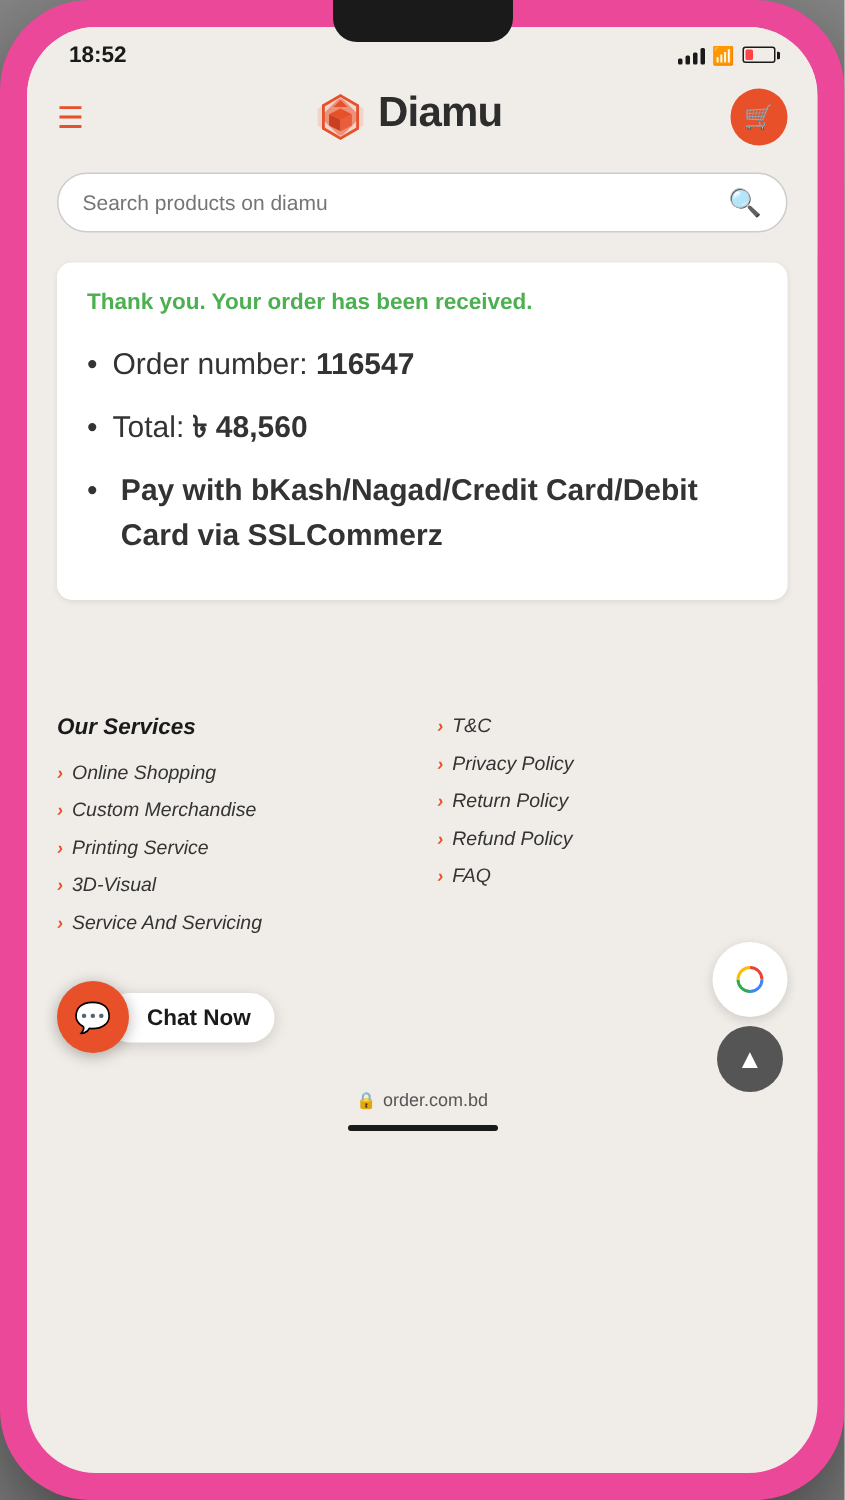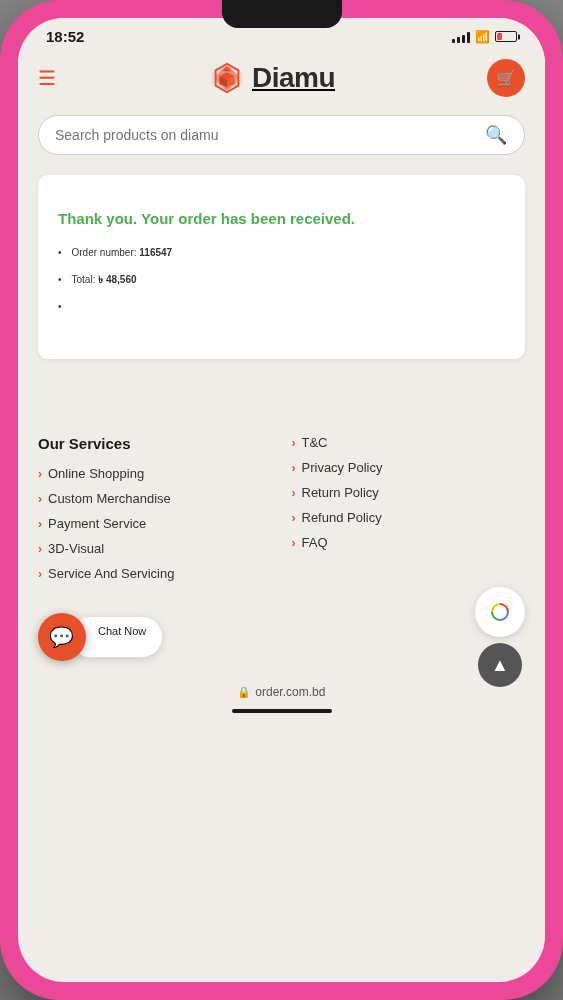--- a/index.html
+++ b/index.html
@@ -143,23 +143,22 @@
     .hamburger-icon {
       color: #e8502a;
       font-size: 20px;
       cursor: pointer;
     }
 
     .logo-area {
       flex: 1;
       display: flex;
       justify-content: center;
-      align-items: center;
+      align-items: flex-start;
       gap: 6px;
-      text-decoration: underline;
     }
 
     .logo-icon {
       width: 38px;
       height: 38px;
     }
 
     .logo-text {
       font-size: 28px;
       font-weight: 800;
@@ -209,41 +208,41 @@
       color: #333;
       font-size: 18px;
       cursor: pointer;
     }
 
     
     .order-card {
       margin: 8px 20px 16px;
       background: white;
       border-radius: 10px;
-      padding: 33px 20px;
+      padding: 16px 20px;
       box-shadow: 0 1px 4px rgba(0,0,0,0.08);
     }
 
     .order-thanks {
       color: #4caf50;
       font-size: 15px;
       font-weight: 700;
       margin-bottom: 16px;
       line-height: 1.4;
     }
 
     .order-details {
       list-style: none;
     }
 
     .order-details li {
       display: flex;
       align-items: flex-start;
       margin-bottom: 12px;
-      font-size: 10px;
+      font-size: 20px;
       color: #333;
       line-height: 1.5;
     }
 
     .order-details li::before {
       content: '•';
       margin-right: 10px;
       color: #333;
       flex-shrink: 0;
       margin-top: 0;
@@ -264,20 +263,21 @@
       padding: 20px 20px 16px;
     }
 
     .footer-cols {
       display: flex;
       gap: 20px;
     }
 
     .footer-col {
       flex: 1;
+      font-style: italic;
     }
 
     .footer-col-title {
       font-size: 15px;
       font-weight: 800;
       color: #1a1a1a;
       margin-bottom: 14px;
     }
 
     .footer-list {
@@ -347,23 +347,23 @@
       flex-shrink: 0;
       position: relative;
       z-index: 2;
       pointer-events: all;
       cursor: pointer;
     }
 
     .chat-label {
       background: white;
       border-radius: 24px;
-      padding: 8px 16px 20px 28px;
-      font-size: 11px;
-      font-weight: 400;
+      padding: 8px 16px 8px 28px;
+      font-size: 15px;
+      font-weight: 700;
       color: #1a1a1a;
       box-shadow: 0 2px 10px rgba(0,0,0,0.15);
       margin-left: -16px;
       pointer-events: all;
       cursor: pointer;
     }
   </style>
 </head>
 <body>
 
@@ -419,21 +419,21 @@
       <div class="order-card">
         <div class="order-thanks">Thank you. Your order has been received.</div>
         <ul class="order-details">
           <li>
             <span>Order number:</span>&nbsp;<strong>116547</strong>
           </li>
           <li>
             <span>Total:</span>&nbsp;<strong>৳ 48,560</strong>
           </li>
           <li>
-            &nbsp;
+            &nbsp;<strong>Pay with bKash/Nagad/Credit Card/Debit Card via SSLCommerz</strong>
           </li>
         </ul>
       </div>
 
       <div class="spacer"></div>
 
       <div class="footer">
         <div class="footer-cols">
 
           <div class="footer-col">
@@ -442,21 +442,21 @@
               <li>
                 <span class="footer-chevron">›</span>
                 <span>Online Shopping</span>
               </li>
               <li>
                 <span class="footer-chevron">›</span>
                 <span>Custom Merchandise</span>
               </li>
               <li>
                 <span class="footer-chevron">›</span>
-                <span>Payment Service</span>
+                <span>Printing Service</span>
               </li>
               <li>
                 <span class="footer-chevron">›</span>
                 <span>3D-Visual</span>
               </li>
               <li>
                 <span class="footer-chevron">›</span>
                 <span>Service And Servicing</span>
               </li>
             </ul>

